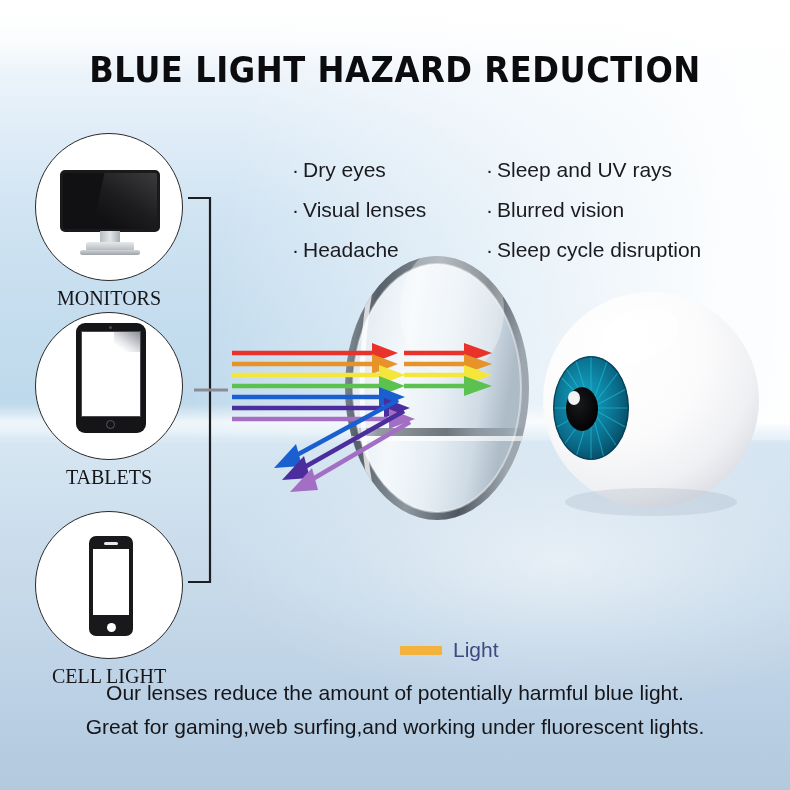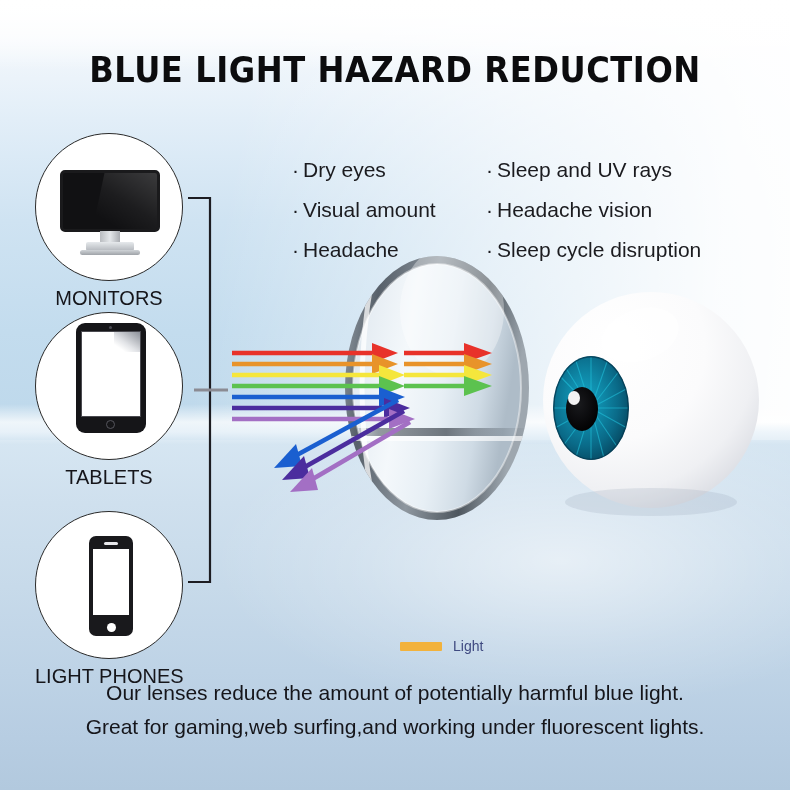--- a/index.html
+++ b/index.html
@@ -105,20 +105,21 @@
     display: inline-block;
     width: 11px;
     color: #1b1b1f;
   }
 
   
   .device {
     position: absolute;
     width: 148px;
     text-align: center;
+    font-family: Liberation Serif, serif;
   }
   .device-circle {
     position: relative;
     width: 148px;
     height: 148px;
     border-radius: 50%;
     background: #ffffff;
     border: 1.5px solid #2a2a2a;
     box-sizing: border-box;
     overflow: hidden;
@@ -242,21 +243,21 @@
   
   .scene { position: absolute; left: 0; top: 0; }
 
   
   .legend {
     position: absolute;
     left: 400px; top: 638px;
     display: flex;
     align-items: center;
     gap: 13px;
-    font-size: 14px;
+    font-size: 21px;
     color: #3f4a80;
   }
   .legend-item { display: flex; align-items: center; gap: 11px; }
   .swatch { width: 42px; height: 9px; border-radius: 1px; }
   .legend-gap { width: 14px; }
 
   
   .caption {
     position: absolute;
     left: 0; top: 676px; width: 790px;
@@ -278,33 +279,33 @@
   <div class="bg-horizon"></div>
   <div class="bg-top-white"></div>
 
   <div class="title">BLUE LIGHT HAZARD REDUCTION</div>
 
   <div class="bullets col-a">
     <div class="bullet-row">
       <span class="bullet-dot">·</span><span>Dry eyes</span>
     </div>
     <div class="bullet-row">
-      <span class="bullet-dot">·</span><span>Visual amount</span>
+      <span class="bullet-dot">·</span><span>Visual lenses</span>
     </div>
     <div class="bullet-row">
       <span class="bullet-dot">·</span><span>Headache</span>
     </div>
   </div>
 
   <div class="bullets col-b">
     <div class="bullet-row">
       <span class="bullet-dot">·</span><span>Sleep and UV rays</span>
     </div>
     <div class="bullet-row">
-      <span class="bullet-dot">·</span><span>Headache vision</span>
+      <span class="bullet-dot">·</span><span>Blurred vision</span>
     </div>
     <div class="bullet-row">
       <span class="bullet-dot">·</span><span>Sleep cycle disruption</span>
     </div>
   </div>
 
   <div class="device" style="left:35px; top:133px;">
     <div class="device-circle">
       <div class="mon-screen">
         <div class="mon-gloss"></div>
@@ -330,21 +331,21 @@
   </div>
 
   <div class="device" style="left:35px; top:511px;">
     <div class="device-circle">
       <div class="ph-body">
         <div class="ph-speaker"></div>
         <div class="ph-screen"></div>
         <div class="ph-home"></div>
       </div>
     </div>
-    <div class="device-label">LIGHT PHONES</div>
+    <div class="device-label">CELL LIGHT</div>
   </div>
 
   <svg class="bracket" width="60" height="400" viewBox="0 0 60 400">
     <path d="M2 8 L24 8 L24 392 L2 392" fill="none" stroke="#1d1d22" stroke-width="2.2"></path>
     <line x1="8" y1="200" x2="42" y2="200" stroke="#8b8b93" stroke-width="3"></line>
   </svg>
 
   <svg class="scene" width="790" height="790" viewBox="0 0 790 790">
     <defs>
       <linearGradient id="lensFace" x1="0" y1="0" x2="1" y2="0.25">

